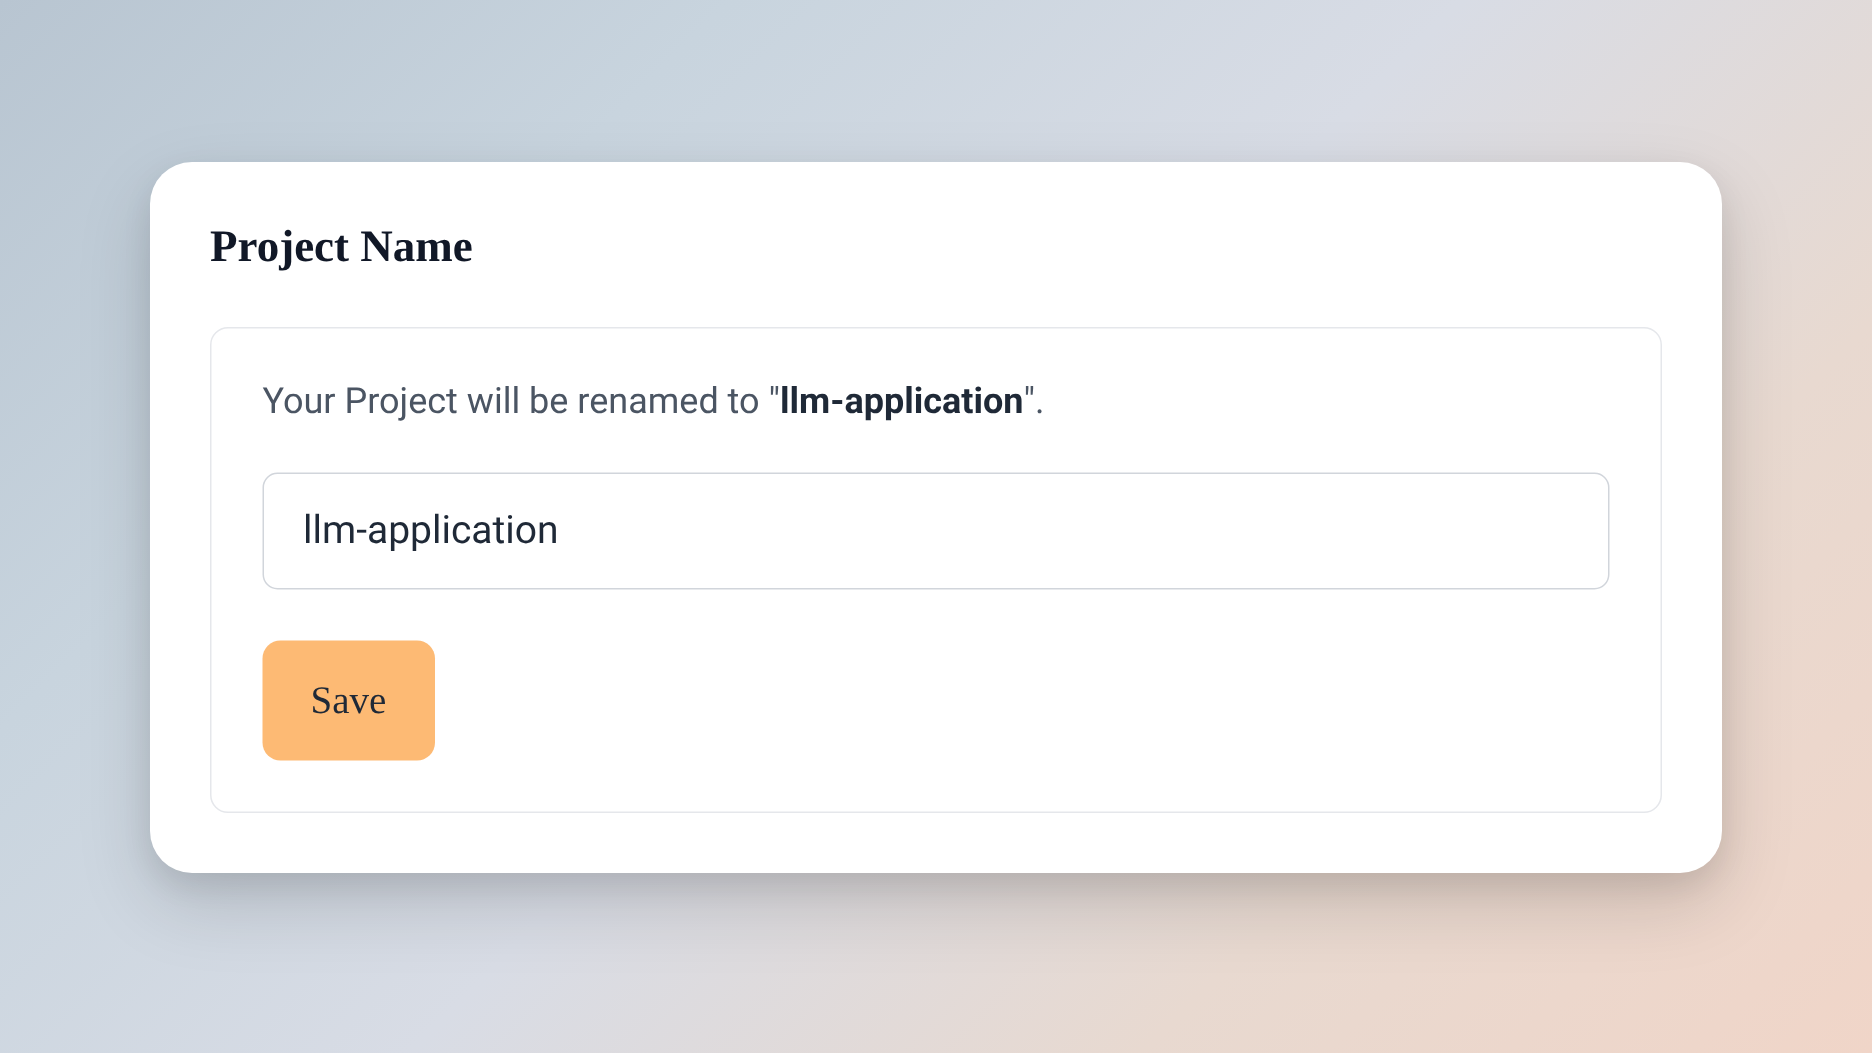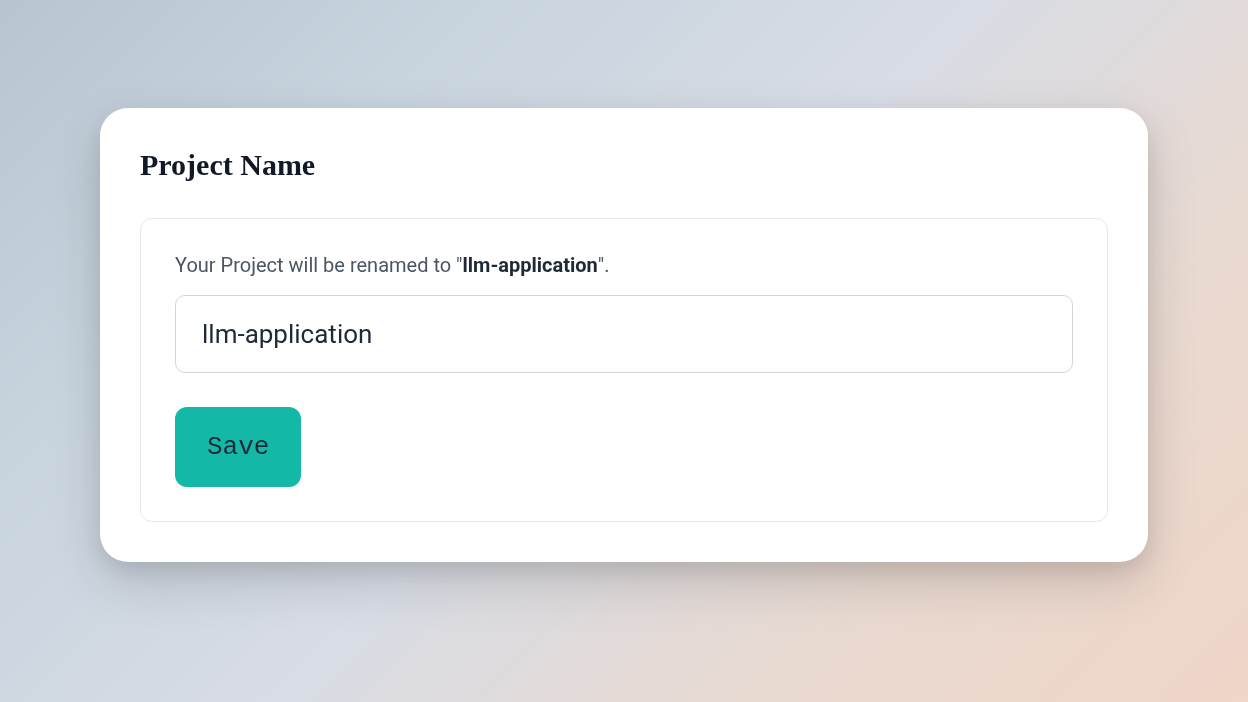--- a/index.html
+++ b/index.html
@@ -35,24 +35,24 @@
       font-family: Liberation Serif, serif;
     }
     
     .panel {
       border: 1px solid #e5e7eb;
       border-radius: 12px;
       padding: 34px;
     }
     
     .preview-text {
-      font-size: 20px;
+      font-size: 24px;
       font-weight: 400;
       color: #4b5563;
-      margin-bottom: 18px;
+      margin-bottom: 34px;
     }
     
     .preview-text .bold {
       font-weight: 700;
       color: #1f2937;
     }
     
     .input-field {
       width: 100%;
       height: 78px;
@@ -66,28 +66,28 @@
       outline: none;
       margin-bottom: 34px;
     }
     
     .save-button {
       display: inline-flex;
       align-items: center;
       justify-content: center;
       height: 80px;
       padding: 0 32px;
-      background: #14b8a6;
+      background: #fdba74;
       border: none;
       border-radius: 12px;
       font-size: 26px;
       font-weight: 500;
       color: #1f2937;
       cursor: pointer;
-      font-family: Liberation Mono, monospace;
+      font-family: Liberation Serif, serif;
     }
   </style>
 </head>
 <body>
 
 <div class="card">
   <h2 class="card-title">Project Name</h2>
 
   <div class="panel">
     <p class="preview-text">

